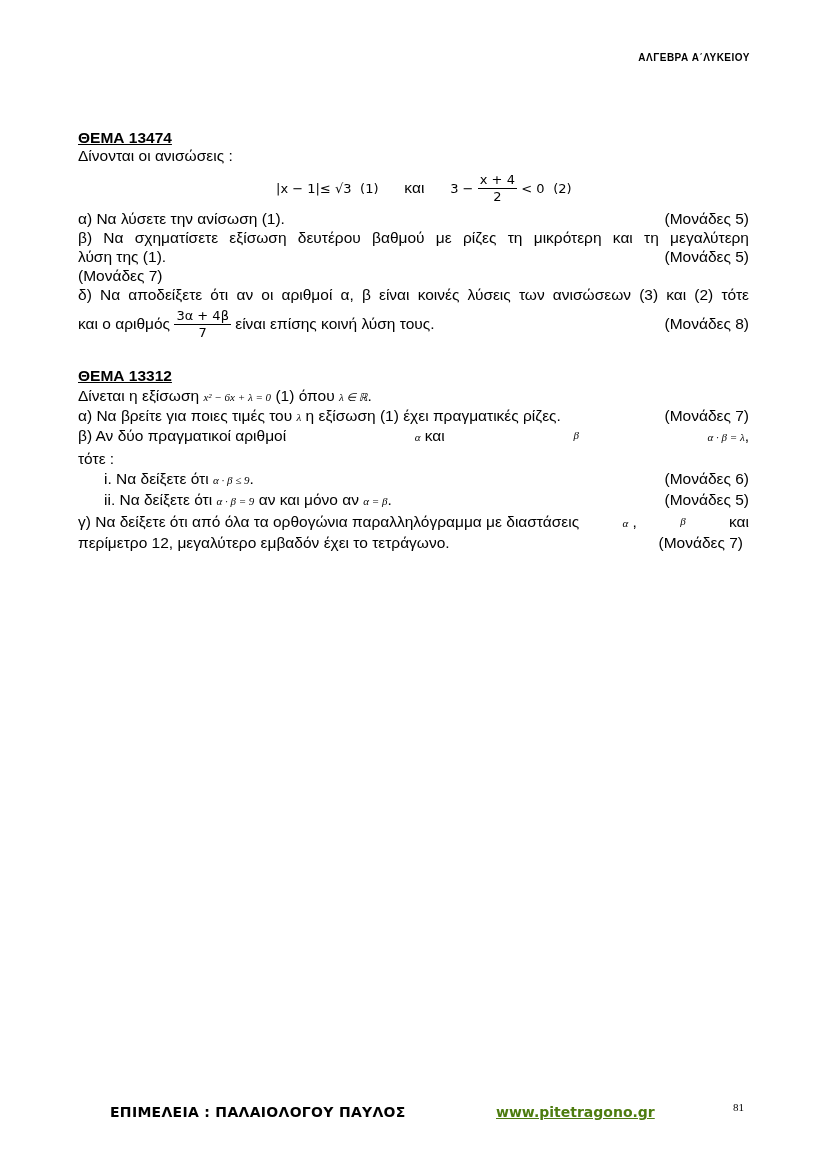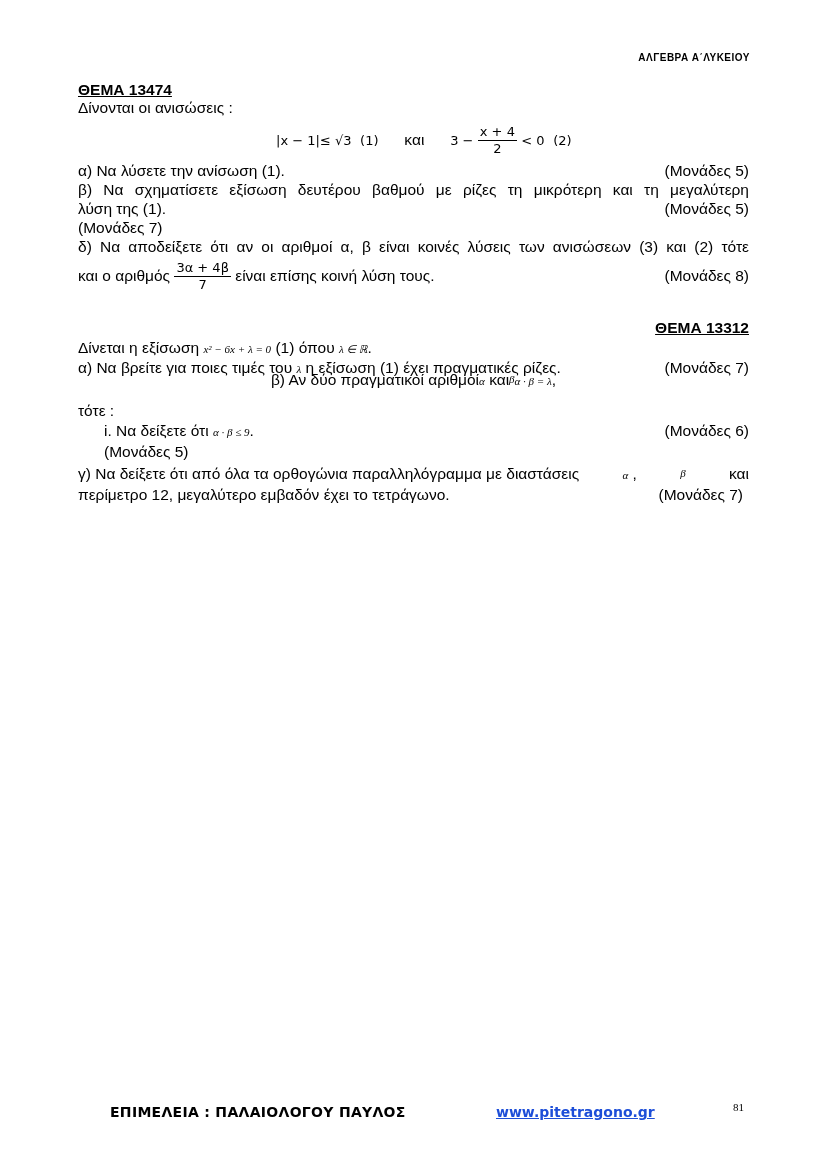--- a/index.html
+++ b/index.html
@@ -2,30 +2,30 @@
 <html><head>
 <meta charset="utf-8">
 <style>
   html, body { margin:0; padding:0; background:#ffffff; }
   body { width:828px; height:1171px; position:relative; overflow:hidden;
          font-family:"Liberation Sans", sans-serif; color:#000; font-size:15.5px; }
   .abs { position:absolute; }
   .header { top:52px; right:78px; font-weight:bold; font-size:10px; letter-spacing:0.5px;
             font-family:Liberation Sans, sans-serif; }
   .theme-title { font-weight:bold; text-decoration:underline; font-size:15.5px; }
-  .line { position:absolute; left:78px; width:671px; line-height:19px; white-space:nowrap; }
+  .line { position:absolute; left:78px; width:671px; line-height:19px; white-space:nowrap;margin-top:48px; }
   .just { display:flex; justify-content:space-between; }
   .marks { white-space:nowrap; }
   .math { font-family:"Liberation Serif", serif; font-style:italic; font-size:11px; }
   .mathc { font-family:"DejaVu Sans", sans-serif; font-size:13px;text-align:right; }
   .frac { display:inline-block; vertical-align:middle; text-align:center; font-family:"DejaVu Sans", sans-serif; font-size:13px; }
   .frac .num { display:block; border-bottom:1px solid #000; padding:0 2px; line-height:16px; }
   .frac .den { display:block; line-height:16px; }
   .footer-left { left:78px; top:1104px; font-family:"DejaVu Sans", sans-serif; font-weight:bold; font-size:14px; letter-spacing:0.3px;margin-left:32px; }
-  .footer-link { left:496px; top:1104px; font-family:"DejaVu Sans", sans-serif; font-weight:bold; font-size:14px; color:#1d4ed8; text-decoration:underline; }
+  .footer-link { left:496px; top:1104px; font-family:"DejaVu Sans", sans-serif; font-weight:bold; font-size:14px; color:#4d7c0f; text-decoration:underline; }
   .page-num { left:733px; top:1101px; font-family:"Liberation Serif", serif; font-size:11px; }
 </style>
 </head>
 <body>
 
 <div class="abs header">ΑΛΓΕΒΡΑ Α΄ΛΥΚΕΙΟΥ</div>
 
 <div class="line" style="top:80px;">
   <span class="theme-title">ΘΕΜΑ 13474</span>
 </div>
@@ -62,52 +62,58 @@
     <span>και ο  αριθμός</span>
     <span class="frac">
       <span class="num">3α + 4β</span>
       <span class="den">7</span>
     </span>
     <span>είναι επίσης κοινή λύση τους.</span>
   </span>
   <span class="marks">(Μονάδες 8)</span>
 </div>
 
-<div class="line" style="top:318px;text-align:right;">
+<div class="line" style="top:318px;">
   <span class="theme-title">ΘΕΜΑ 13312</span>
 </div>
 <div class="line" style="top:338px;">
   <span>Δίνεται η εξίσωση</span>
   <span class="math">x² − 6x + λ = 0</span>
   <span>(1) όπου</span>
   <span class="math">λ ∈ ℝ</span><span>.</span>
 </div>
 <div class="line just" style="top:358px;">
   <span>
     <span>α) Να βρείτε για ποιες τιμές του</span>
     <span class="math">λ</span>
     <span>η εξίσωση (1) έχει πραγματικές ρίζες.</span>
   </span>
   <span class="marks">(Μονάδες 7)</span>
 </div>
-<div class="line just" style="top:370px;justify-content:center;">
+<div class="line just" style="top:378px;">
   <span>β) Αν δύο πραγματικοί αριθμοί</span>
   <span><span class="math">α</span> <span>και</span></span>
   <span class="math">β</span>
   <span><span class="math">α · β = λ</span><span>,</span></span>
 </div>
 <div class="line" style="top:401px;">τότε :</div>
 <div class="line just" style="top:421px; left:104px; width:645px;">
   <span>
     <span>i. Να δείξετε ότι</span>
     <span class="math">α · β ≤ 9</span><span>.</span>
   </span>
   <span class="marks">(Μονάδες 6)</span>
 </div>
 <div class="line just" style="top:442px; left:104px; width:645px;">
+  <span>
+    <span>ii. Να δείξετε ότι</span>
+    <span class="math">α · β = 9</span>
+    <span>αν και μόνο αν</span>
+    <span class="math">α = β</span><span>.</span>
+  </span>
   <span class="marks">(Μονάδες 5)</span>
 </div>
 <div class="line just" style="top:464px;">
   <span>γ) Να δείξετε ότι από όλα τα ορθογώνια παραλληλόγραμμα με διαστάσεις</span>
   <span><span class="math">α</span> <span>,</span></span>
   <span class="math">β</span>
   <span>και</span>
 </div>
 <div class="line just" style="top:485px; width:665px;">
   <span>περίμετρο 12, μεγαλύτερο εμβαδόν έχει το τετράγωνο.</span>

